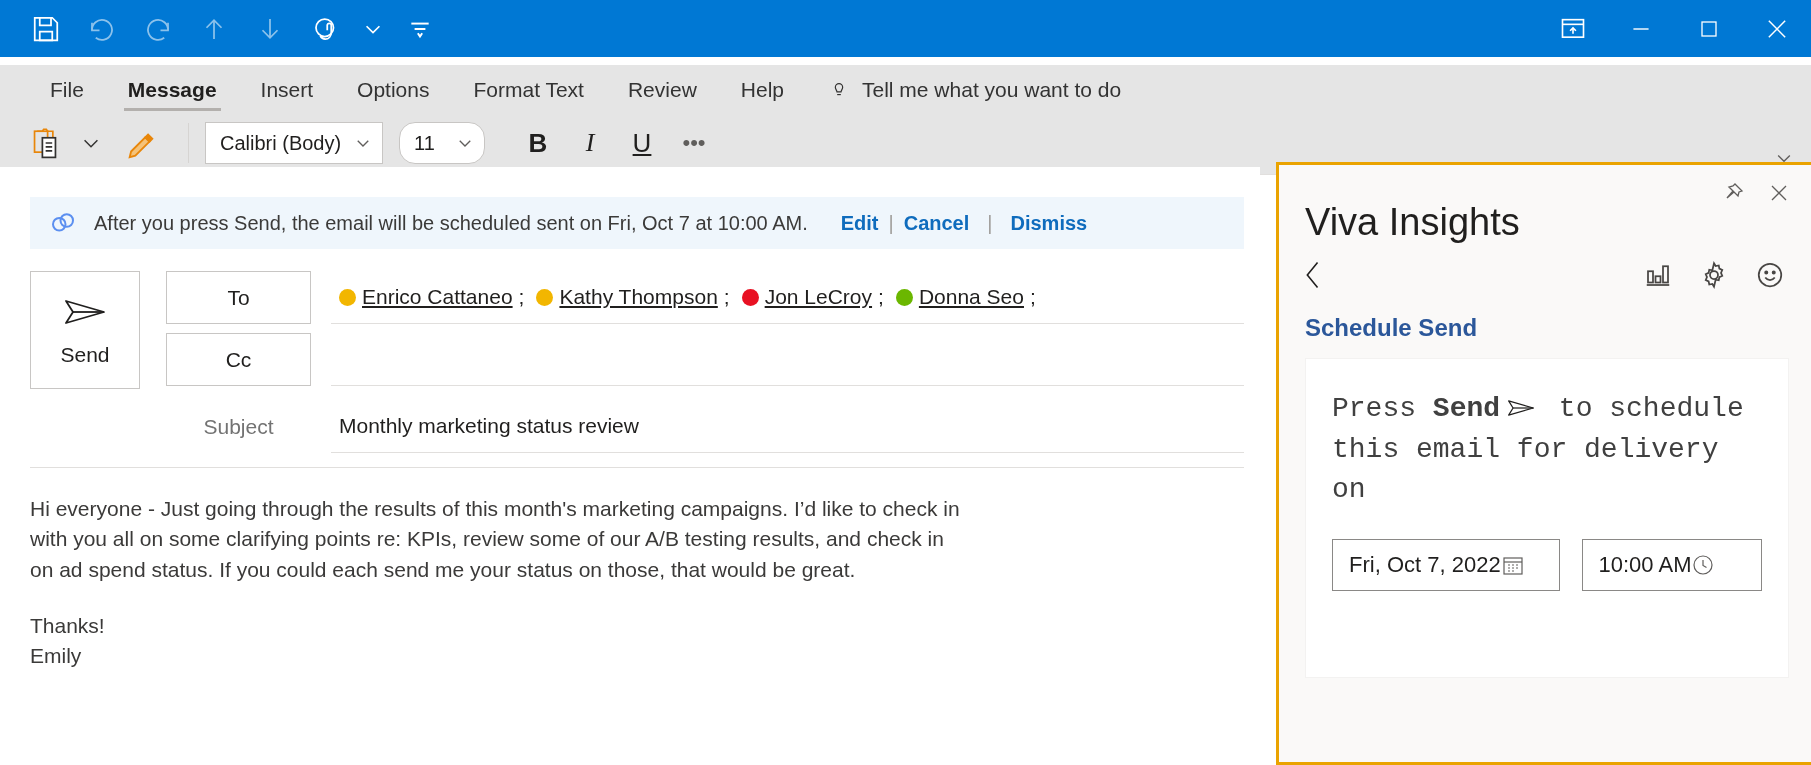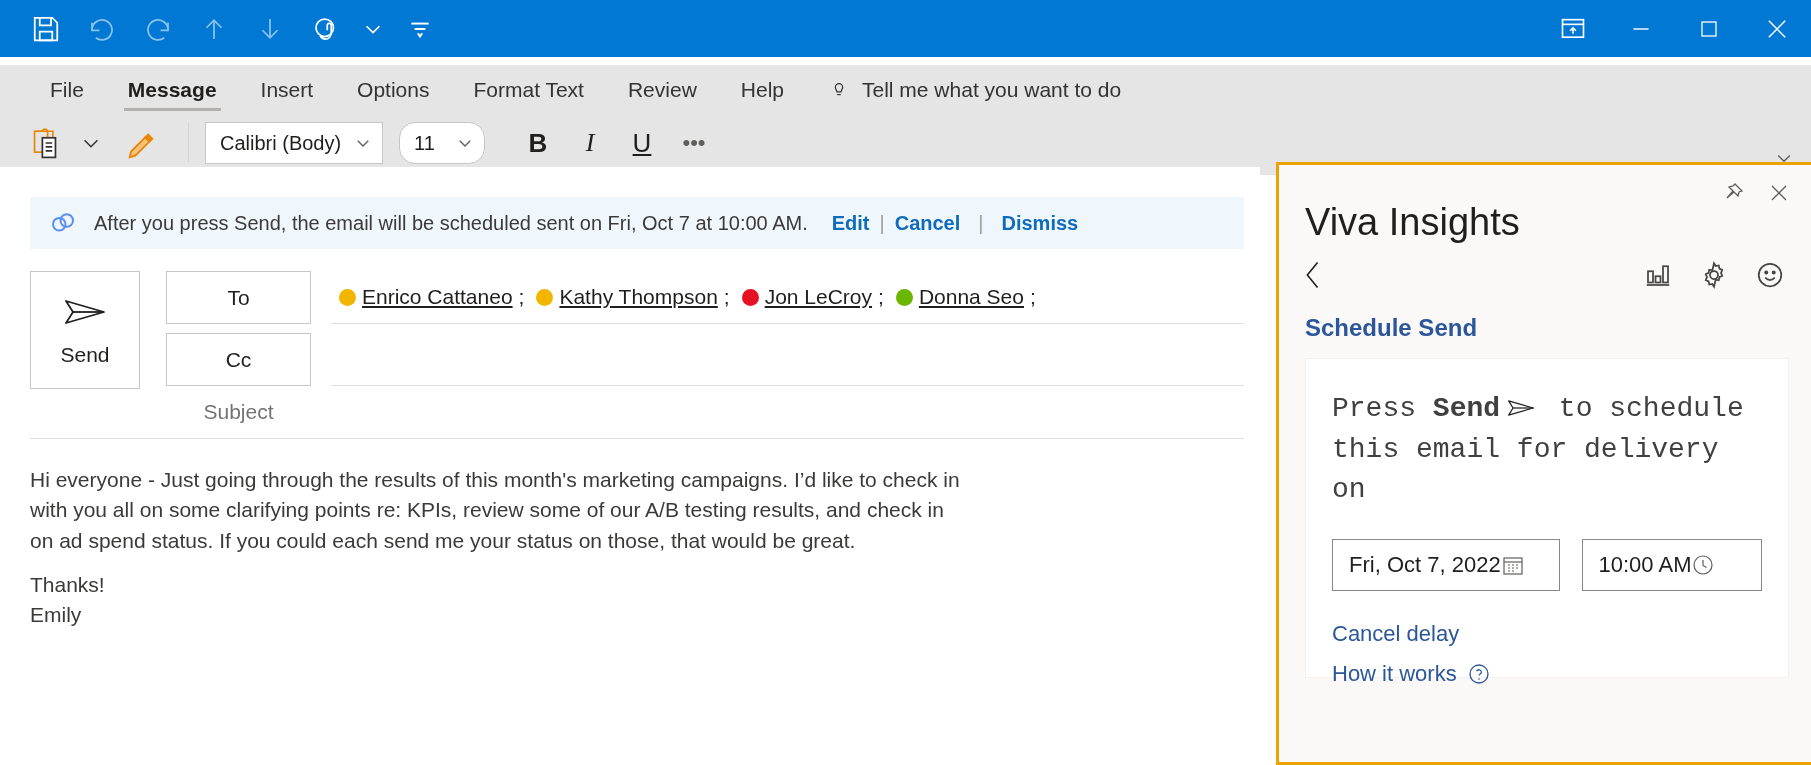--- a/index.html
+++ b/index.html
@@ -64,21 +64,21 @@
   }
 
   
   .msg { position:absolute; top:167px; left:0; width:1260px; height:598px; background:#fff; }
 
   .infobar {
     margin:30px 16px 0 30px; height:52px; background:#eff6fc;
     display:flex; align-items:center; padding:0 18px; gap:16px;
   }
   .infobar .txt { font-size:20px; color:#3b3a39; }
-  .infobar .links { margin-left:8px; display:flex; gap:10px; }
+  .infobar .links { margin-left:17px; display:flex; gap:10px; }
   .infobar a { color:#0f6cbd; font-size:20px; font-weight:bold; text-decoration:none; }
   .infobar .pipe { color:#a19f9d; font-size:20px; }
 
   .hdr { display:flex; padding:22px 16px 0 30px; }
   .send-col { width:110px; }
   .send-btn {
     width:110px; height:118px; border:1px solid #c8c6c4; background:#fff;
     display:flex; flex-direction:column; align-items:center; justify-content:center; gap:12px;
   }
   .send-btn .lbl { font-size:21px; color:#201f1e; }
@@ -105,21 +105,21 @@
   .subj-lbl { width:145px; text-align:center; font-size:21px; color:#737373; }
   .subj-val {
     flex:1; margin-left:20px; border-bottom:1px solid #e1dfdd; height:53px;
     display:flex; align-items:center; padding-left:8px; font-size:21px; color:#201f1e;
   }
   .body-sep { margin:14px 16px 0 30px; border-top:1px solid #e1dfdd; }
   .body {
     padding:26px 40px 0 30px; font-size:21px; line-height:1.45; color:#3b3a39;
     max-width:1010px;
   }
-  .body p { margin-bottom:14px; }
+  .body p { margin-bottom:26px; }
   .body p.sig { margin-bottom:0; line-height:1.4; }
 
   
   .panel {
     position:absolute; top:162px; left:1276px; width:535px; height:603px;
     background:#faf9f8; border:3px solid #eaa300; border-right:none;
   }
   .panel-top { position:relative; padding:22px 26px 0 26px; }
   .panel-actions { position:absolute; top:16px; right:20px; display:flex; gap:22px; }
   .panel-icon { color:#605e5c; }
@@ -367,20 +367,21 @@
           </div>
         </div>
 
         <div class="fld-row" style="margin-top:9px;">
           <div class="tocc">Cc</div>
           <div class="cc-line"></div>
         </div>
 
         <div class="subj-row">
           <div class="subj-lbl">Subject</div>
+          <div class="subj-val">Monthly marketing status review</div>
         </div>
       </div>
     </div>
 
     <div class="body-sep"></div>
 
     <div class="body">
       <p>Hi everyone - Just going through the results of this month's marketing campaigns. I’d like to check in with you all on some clarifying points re: KPIs, review some of our A/B testing results, and check in on ad spend status. If you could each send me your status on those, that would be great.</p>
       <p class="sig">Thanks!</p>
       <p class="sig">Emily</p>
@@ -462,29 +463,16 @@
           <span>10:00 AM</span>
           <span>
             <svg width="24" height="24" viewBox="0 0 24 24" fill="none" stroke="#605e5c" stroke-width="1.2">
               <circle cx="12" cy="12" r="9"></circle>
                 <path d="M12 7v5.5l3.5 2"></path>
             </svg>
           </span>
         </div>
       </div>
 
-      <div class="card-links">
-        <a href="#">Cancel delay</a>
-        <a href="#">
-          <span>How it works</span>
-          <span>
-            <svg width="24" height="24" viewBox="0 0 24 24" fill="none" stroke="#2b579a" stroke-width="1.3">
-              <circle cx="12" cy="12" r="9"></circle>
-              <path d="M9.6 9.3a2.5 2.5 0 0 1 4.8.9c0 1.7-2.4 1.9-2.4 3.4"></path>
-              <circle cx="12" cy="17" r="0.8" fill="#2b579a" stroke="none"></circle>
-            </svg>
-          </span>
-        </a>
-      </div>
     </div>
   </div>
 
 </div>
 
 </body></html>

